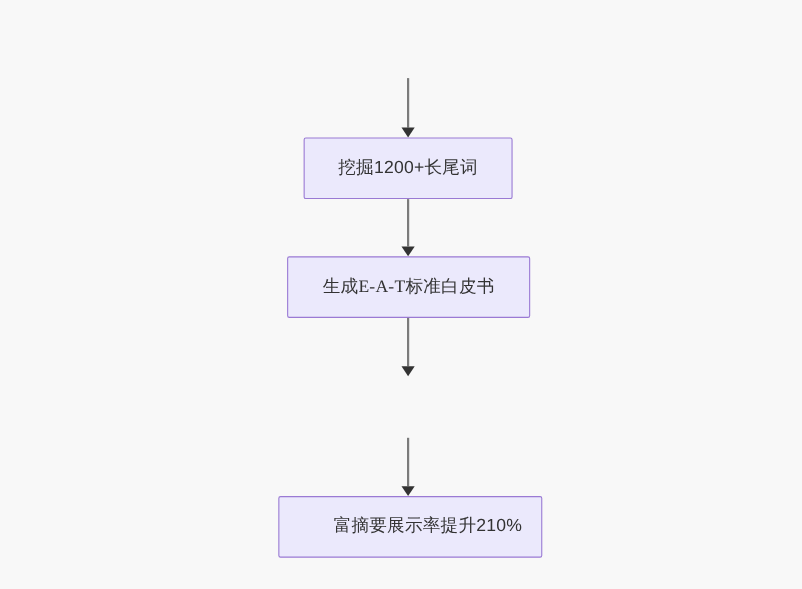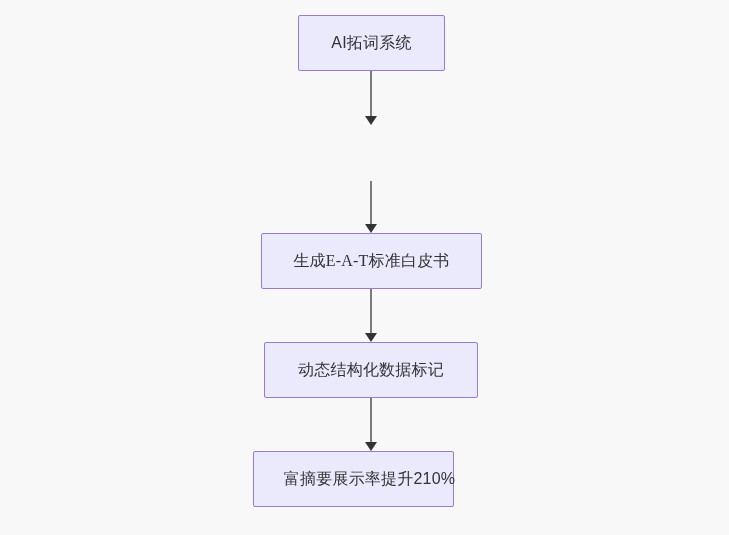--- a/index.html
+++ b/index.html
@@ -37,21 +37,21 @@
 
   .node-label {
     display: block;
   }
 
   
   .node-1 { position: absolute; left: 298px; top: 15px;  width: 147px; height: 56px; }
   .node-2 { position: absolute; left: 276px; top: 125px; width: 190px; height: 56px; }
   .node-3 { position: absolute; left: 261px; top: 233px; width: 221px; height: 56px; font-family: Liberation Serif, serif; }
   .node-4 { position: absolute; left: 264px; top: 342px; width: 214px; height: 56px; }
-  .node-5 { position: absolute; left: 253px; top: 451px; width: 201px; height: 56px; padding-left: 32px; }
+  .node-5 { position: absolute; left: 253px; top: 451px; width: 240px; height: 56px; padding-left: 32px; }
 
   .connector {
     position: absolute;
     left: 365px;
     width: 12px;
   }
   .connector .line {
     position: absolute;
     left: 5px;
     top: 0;
@@ -82,47 +82,44 @@
 
   .connector-4 { top: 398px; height: 53px; }
   .connector-4 .line { height: 44px; }
   .connector-4 .head { top: 44px; }
 </style>
 </head>
 <body>
 
 <div id="flowchart">
 
-  <div class="node node-1">
-    <span class="node-label">AI拓词系统</span>
-  </div>
 
   <div class="connector connector-1">
     <div class="line"></div>
     <div class="head"></div>
   </div>
 
+  <div class="node node-2">
+    <span class="node-label">挖掘1200+长尾词</span>
+  </div>
 
   <div class="connector connector-2">
     <div class="line"></div>
     <div class="head"></div>
   </div>
 
   <div class="node node-3">
     <span class="node-label">生成E-A-T标准白皮书</span>
   </div>
 
   <div class="connector connector-3">
     <div class="line"></div>
     <div class="head"></div>
   </div>
 
-  <div class="node node-4">
-    <span class="node-label">动态结构化数据标记</span>
-  </div>
 
   <div class="connector connector-4">
     <div class="line"></div>
     <div class="head"></div>
   </div>
 
   <div class="node node-5">
     <span class="node-label">富摘要展示率提升210%</span>
   </div>
 

